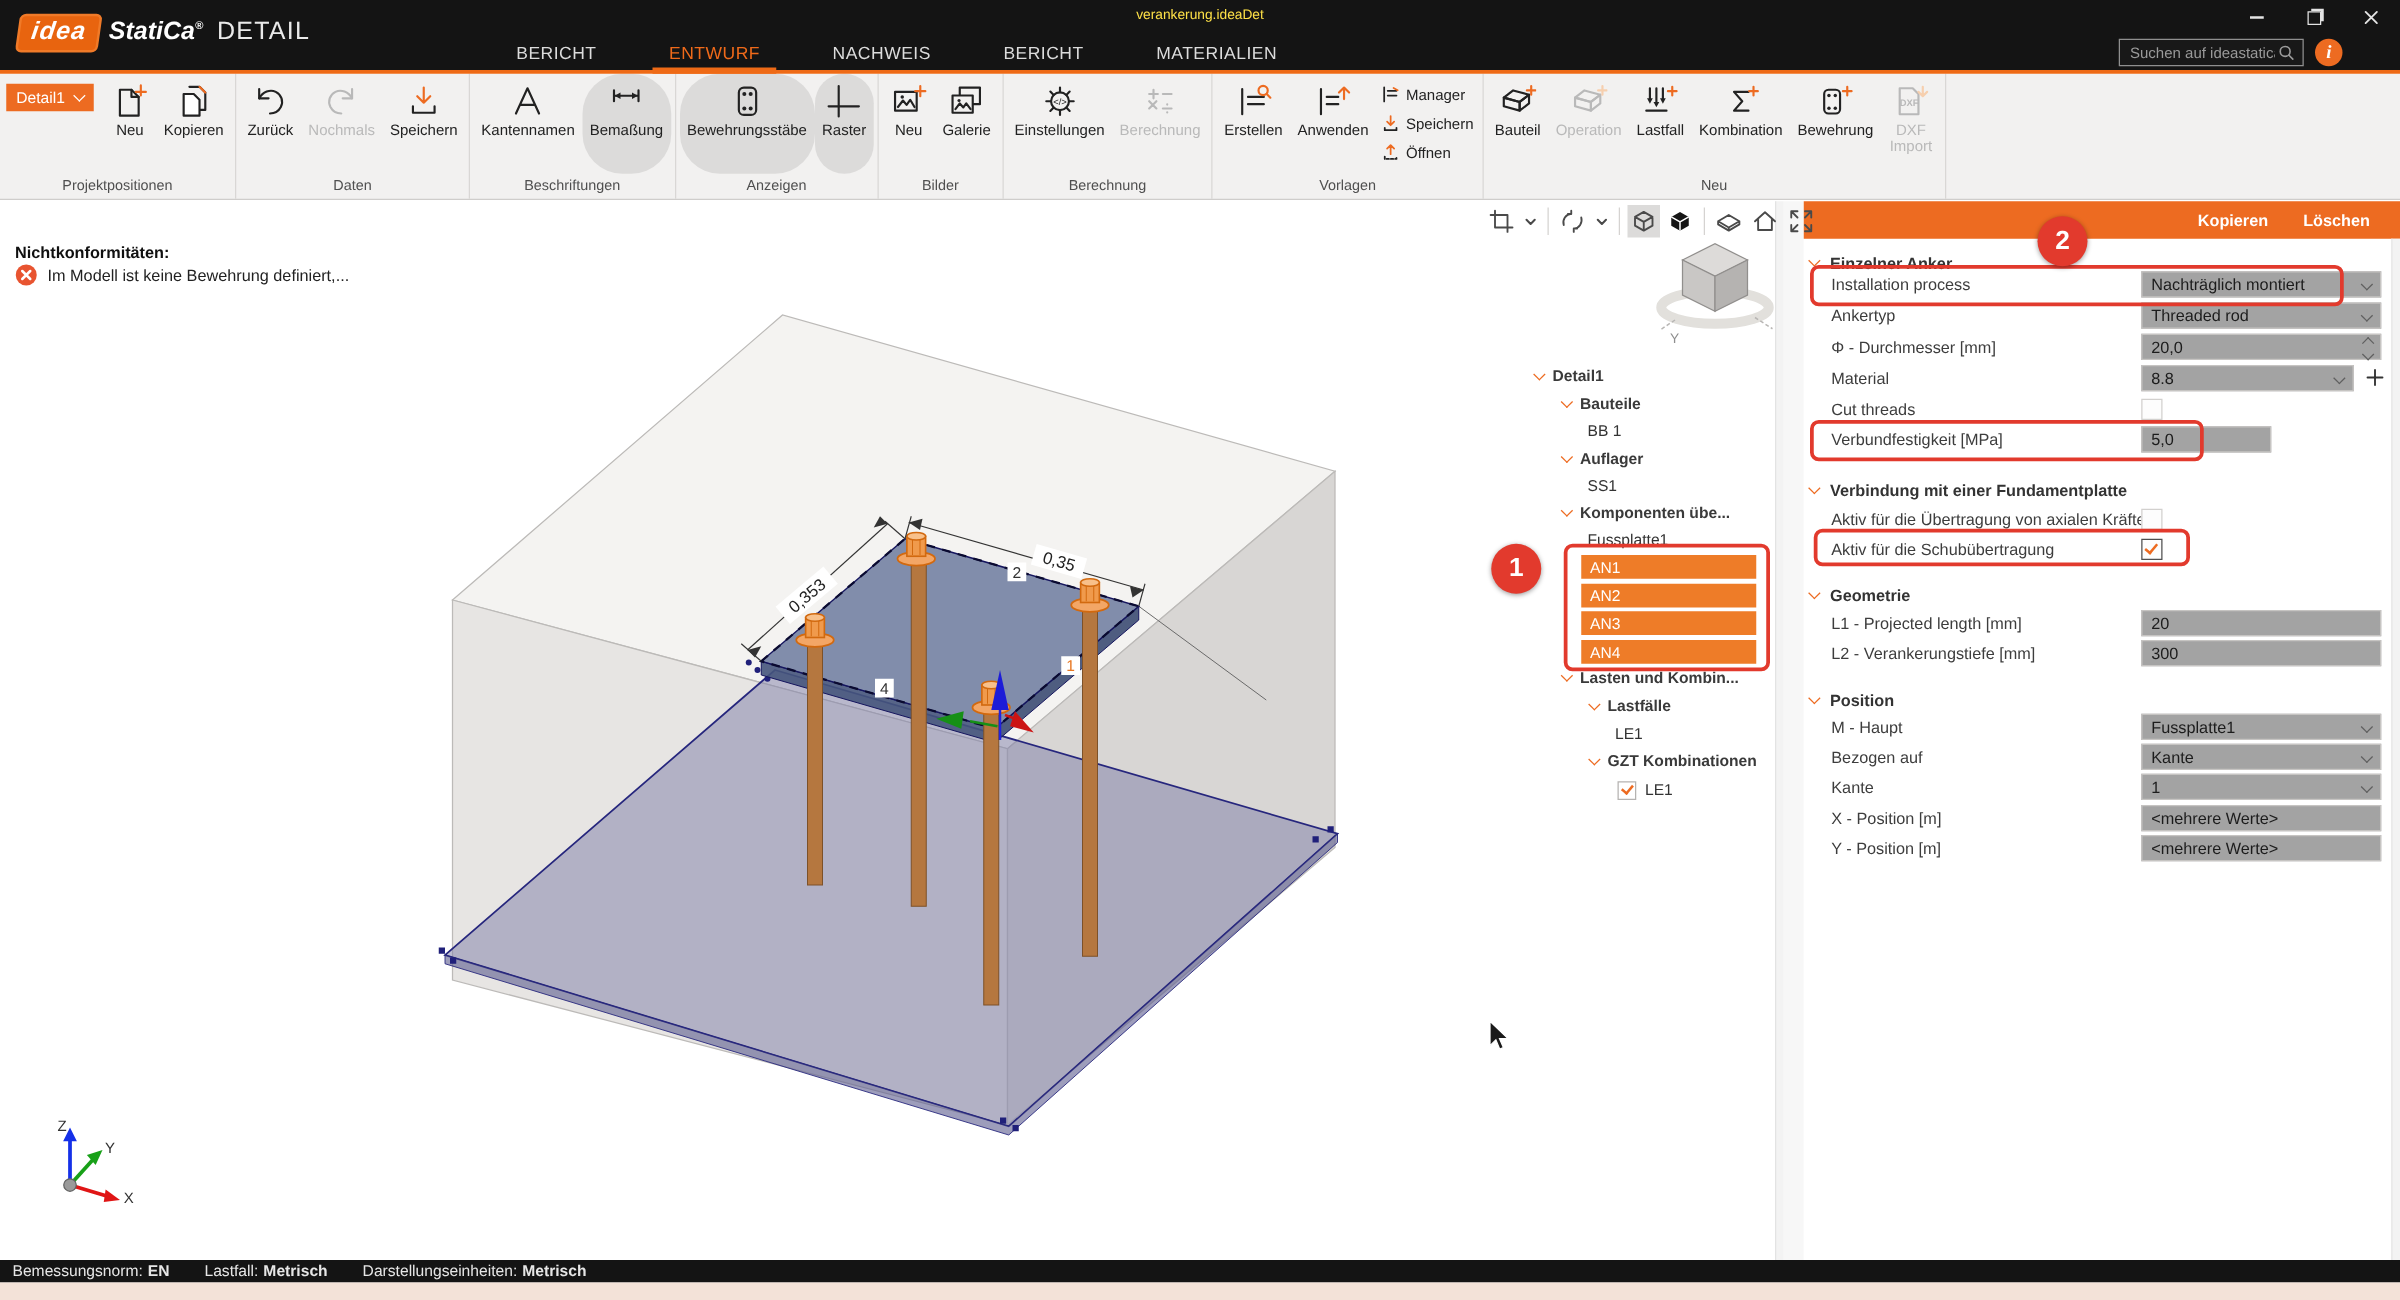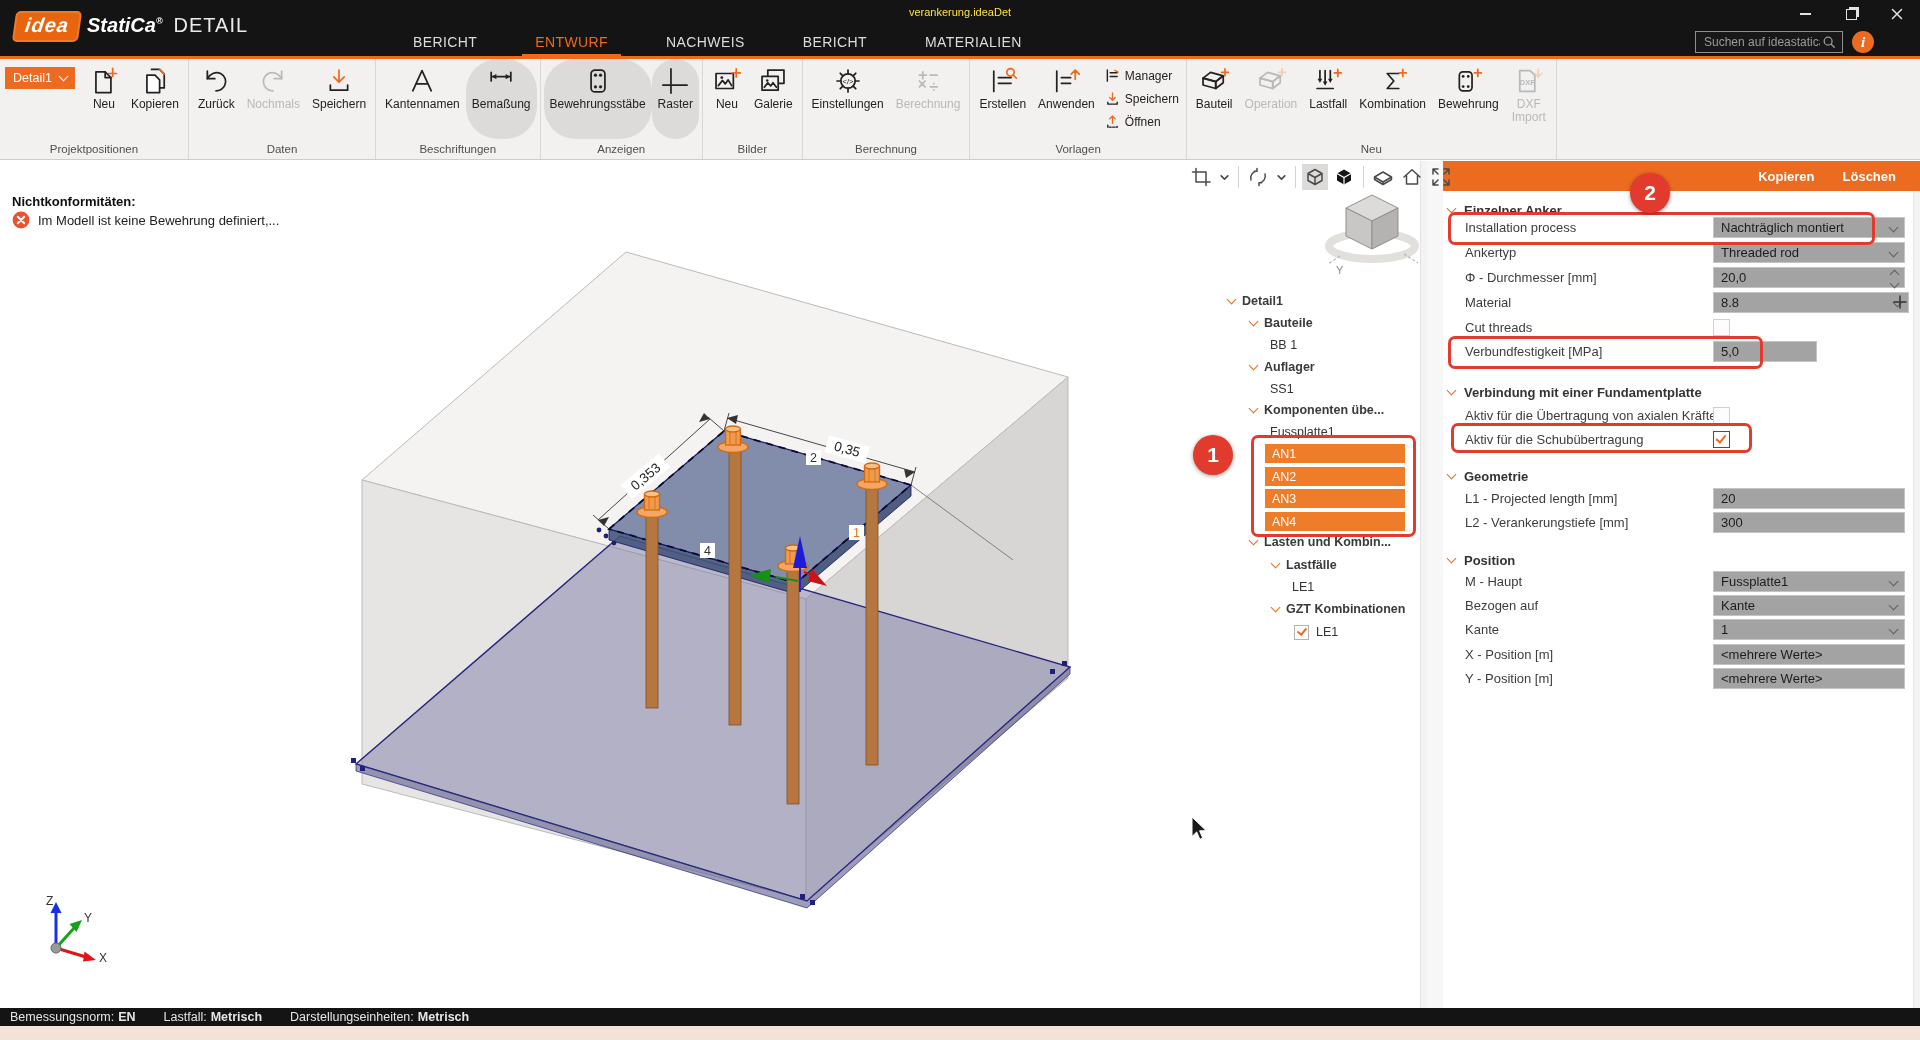--- a/index.html
+++ b/index.html
@@ -681,21 +681,21 @@
       <div class="ctl">
           <span>20,0</span>
           <span class="spinner">
             <span class="schev up"></span>
             <span class="schev dn"></span>
           </span>
         </div>
     </div>
     <div class="prow" style="top:130px">
       <span class="plbl">Material</span>
-      <div class="ctl" style="width:196px">
+      <div class="ctl" style="width:170px">
           <span>8.8</span>
           <span class="gchev"></span>
         </div>
       <svg class="ic plusbtn" viewBox="0 0 16 16">
           <path d="M8,2 V14 M2,8 H14" stroke-width="1.4"></path>
         </svg>
     </div>
     <div class="prow" style="top:155px">
       <span class="plbl">Cut threads</span>
       <span class="cbox"></span>

